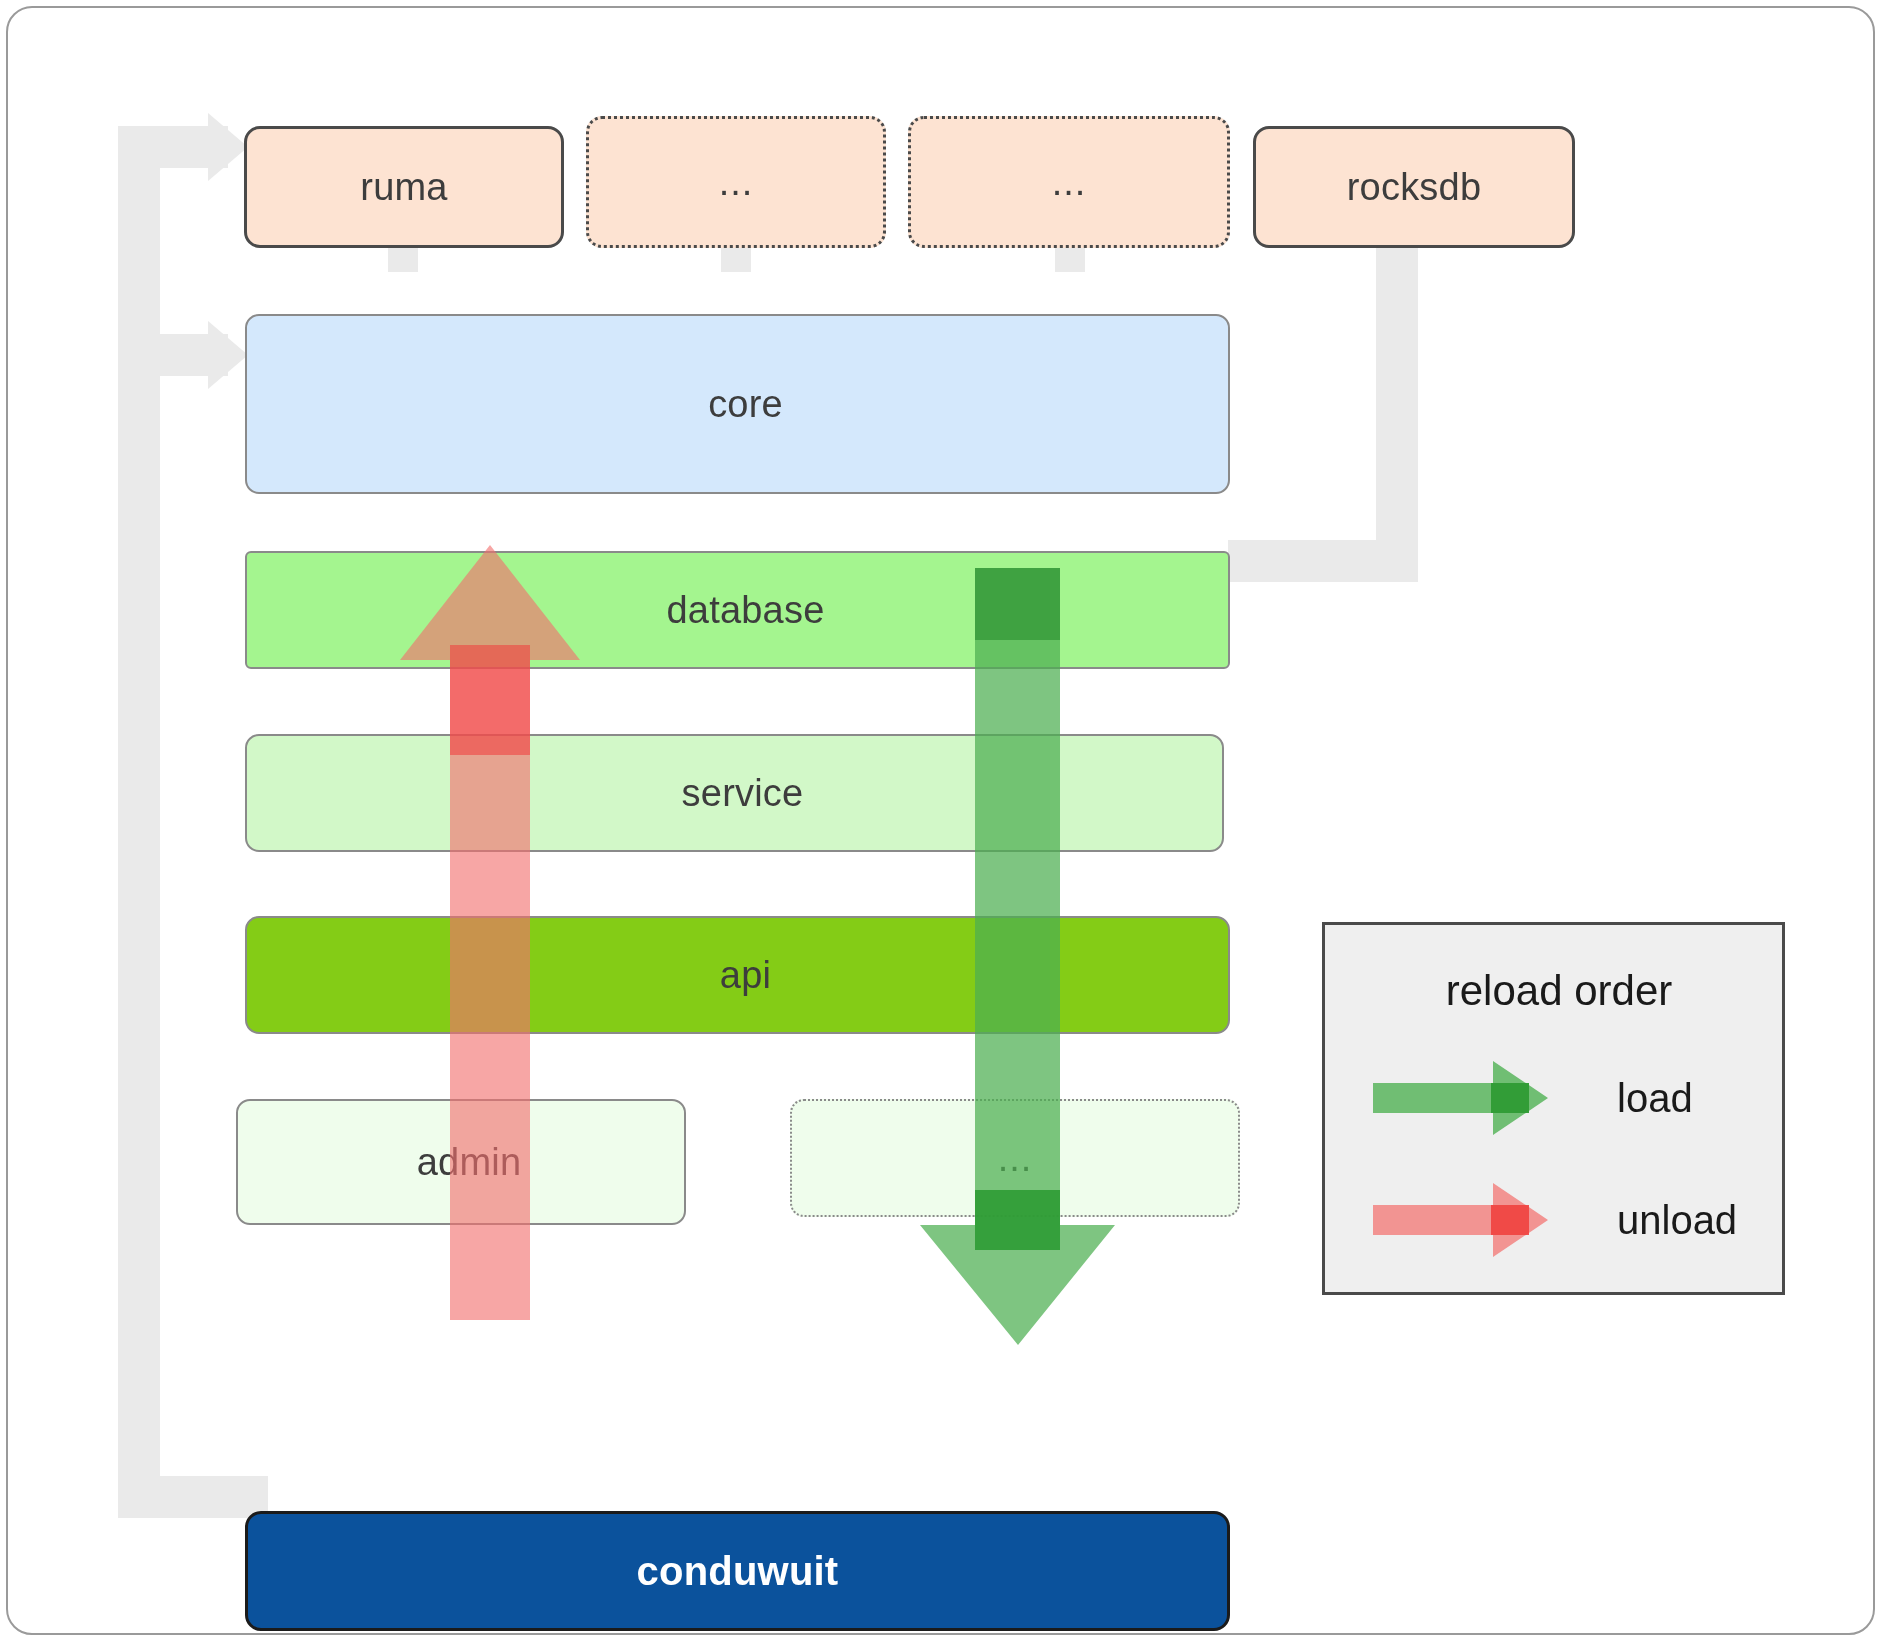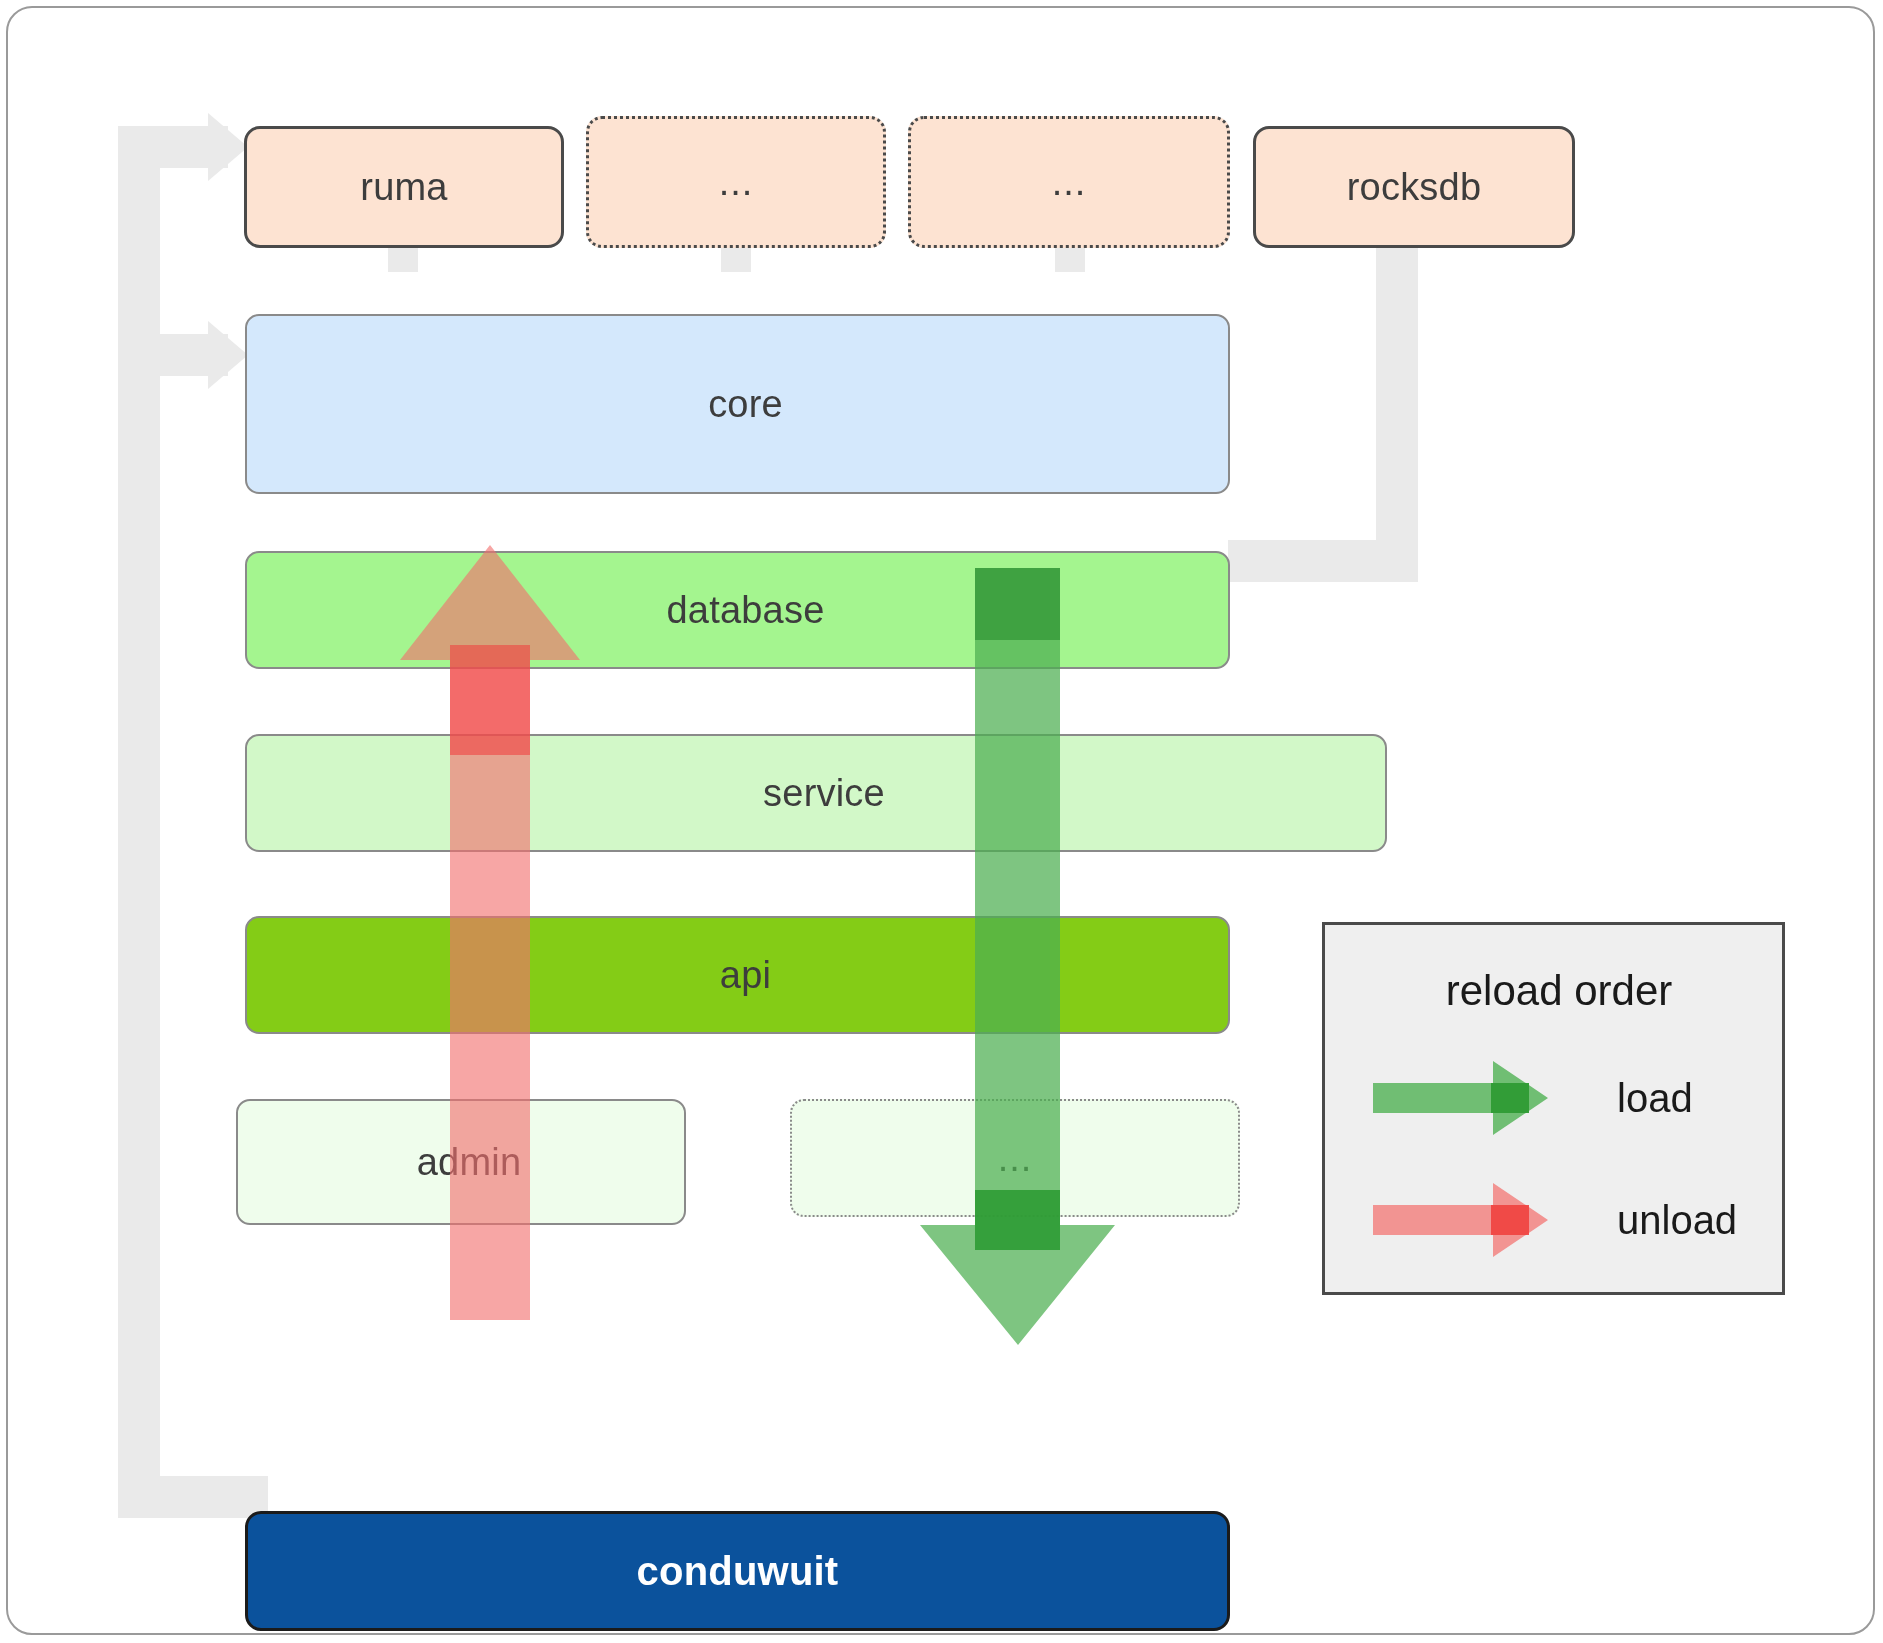--- a/index.html
+++ b/index.html
@@ -181,25 +181,25 @@
     <span class="ellipsis">...</span>
   </div>
   <div class="box dep" style="left:1253px; top:80px; width:322px; height:122px;">
     <span>rocksdb</span>
   </div>
 
   <div class="box layer" style="left:245px; top:268px; width:985px; height:180px; background:#d4e8fc;">
     <span>core</span>
   </div>
 
-  <div class="box layer" style="left:245px; top:505px; width:985px; height:118px; background:#a4f58f;">
+  <div class="box layer" style="left:245px; top:505px; width:985px; height:118px; background:#a4f58f;border-radius:6px;">
     <span>database</span>
   </div>
 
-  <div class="box layer" style="left:245px; top:688px; width:1142px; height:118px; background:#d2f8c8;">
+  <div class="box layer" style="left:245px; top:688px; width:979px; height:118px; background:#d2f8c8;">
     <span>service</span>
   </div>
 
   <div class="box layer" style="left:245px; top:870px; width:985px; height:118px; background:#84cc16;">
     <span>api</span>
   </div>
 
   <div class="box layer" style="left:236px; top:1053px; width:450px; height:126px; background:#effdec;">
     <span>admin</span>
   </div>

